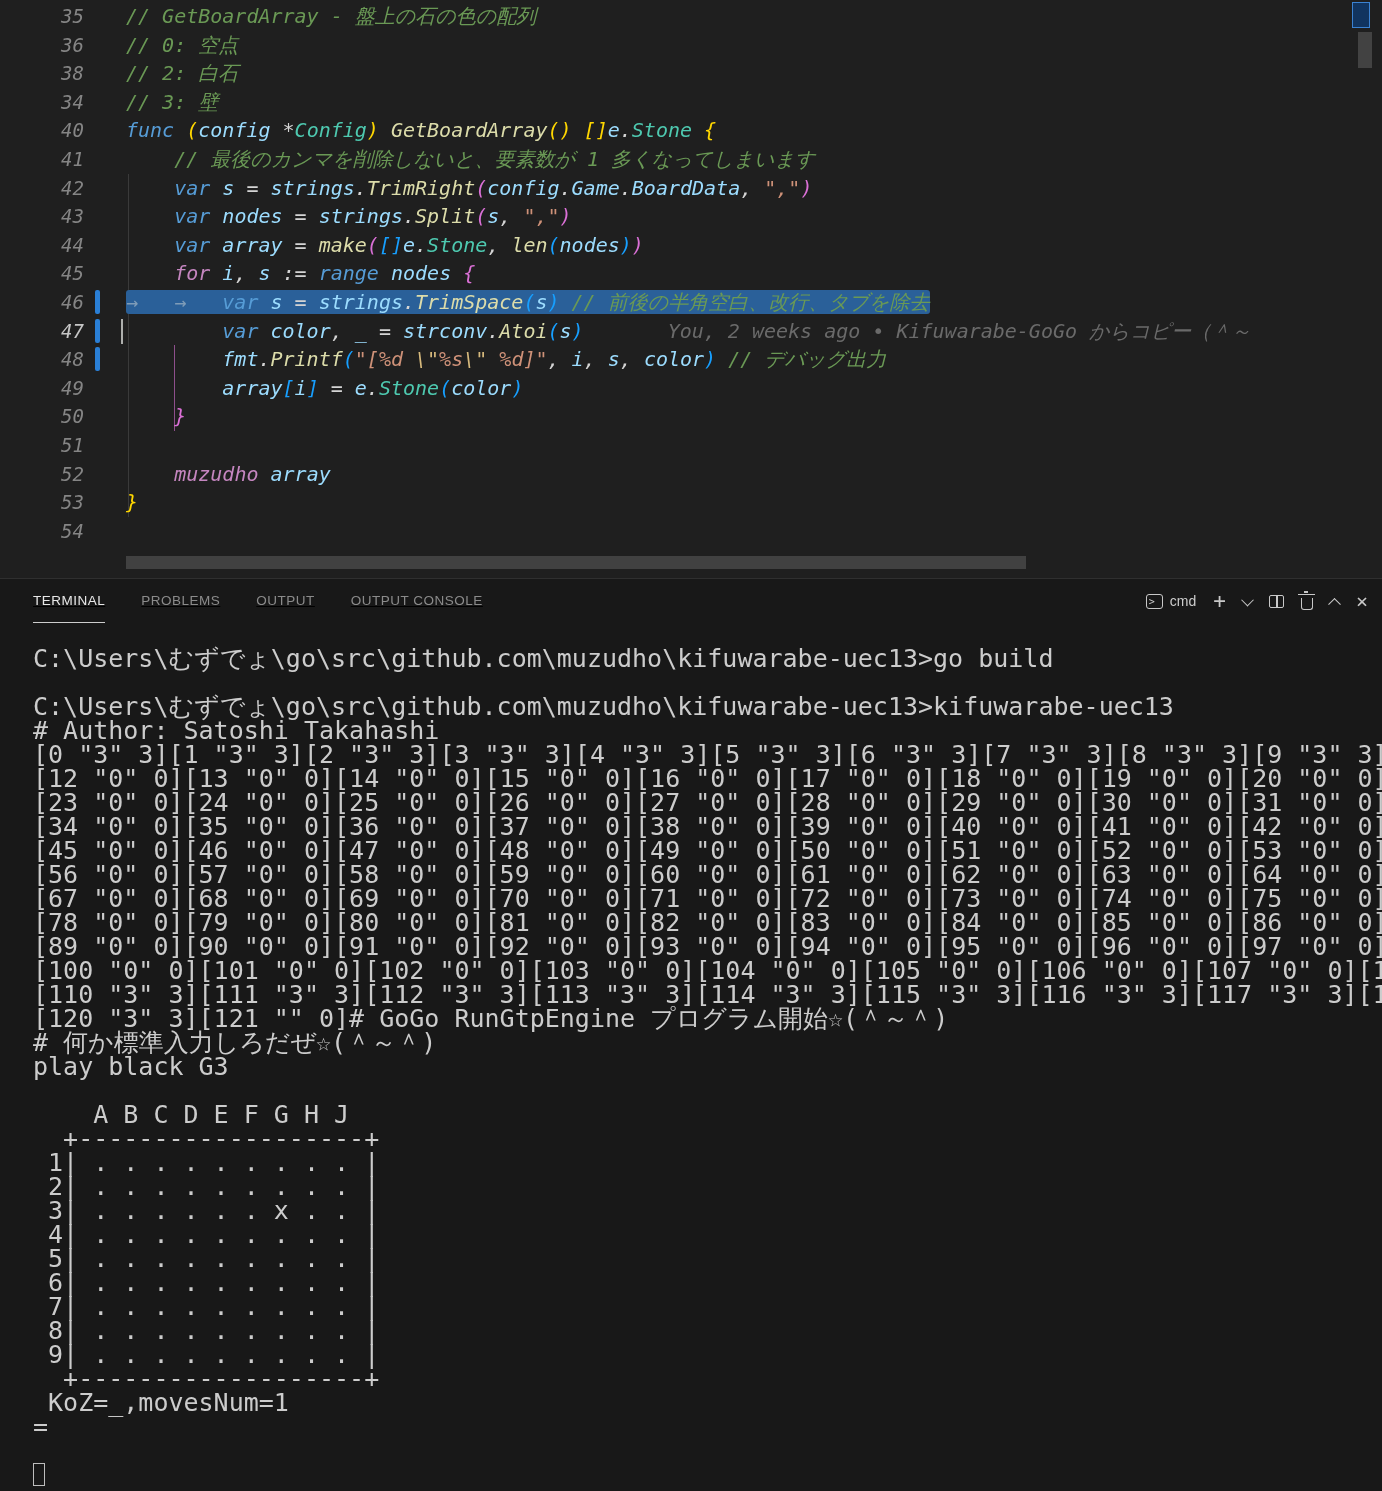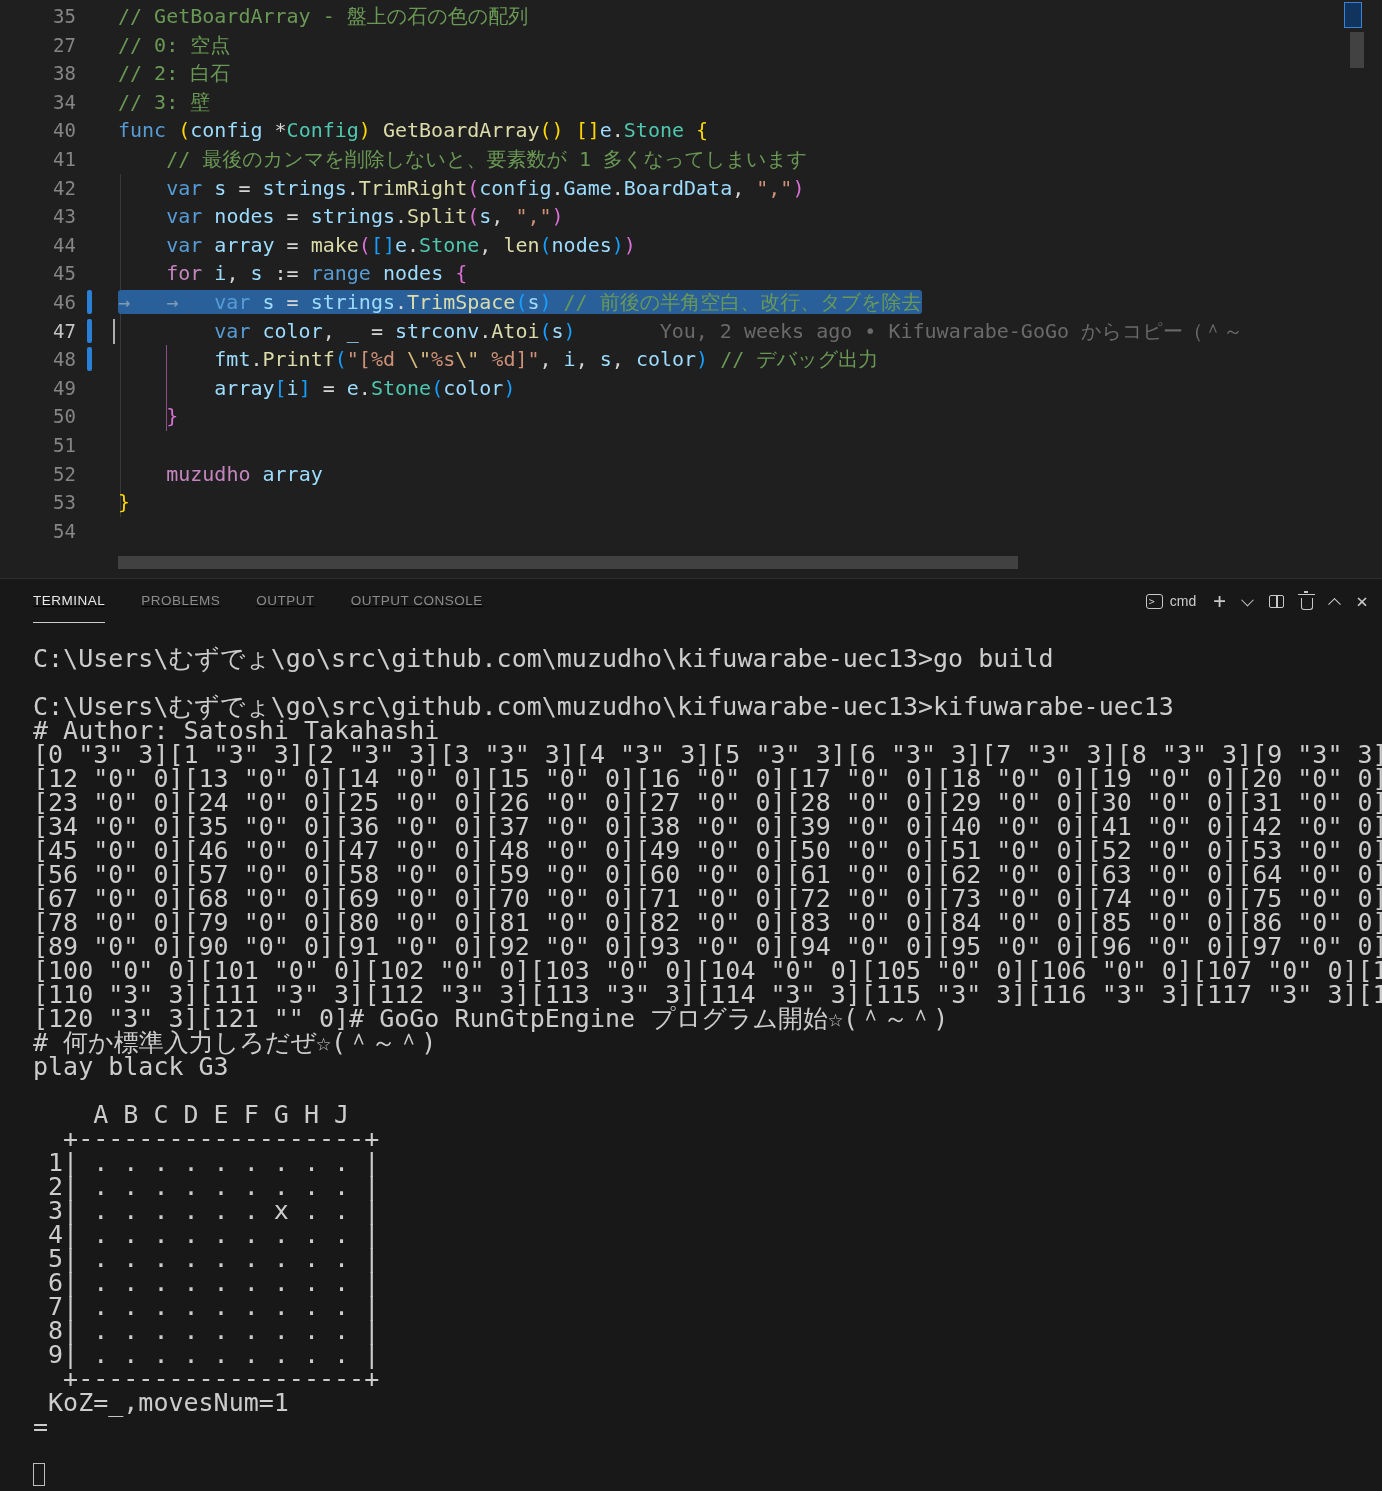--- a/index.html
+++ b/index.html
@@ -1,18 +1,18 @@
 <!DOCTYPE html>
 <html><head>
 <meta charset="utf-8">
 <style>
   html,body{margin:0;padding:0;width:1382px;height:1491px;background:#1f1f1f;overflow:hidden;
     font-family:"DejaVu Sans Mono",monospace;}
   
-  .editor{position:absolute;top:0;left:8px;width:1356px;height:578px;background:#1f1f1f;}
+  .editor{position:absolute;top:0;left:16px;width:1356px;height:578px;background:#1f1f1f;font-style:italic;}
   #code-lines{position:absolute;top:2px;left:0;width:1382px;}
   .cl{display:flex;height:28.6px;font-size:20px;line-height:28.6px;white-space:pre;}
   .gut{position:relative;width:110px;flex:none;}
   .ln{display:block;width:68px;text-align:right;color:#858585;font-size:19px;}
   .ln.cur{color:#c6c6c6;}
   .mod{position:absolute;left:79px;top:2px;width:5px;height:24px;background:#2a7fd6;border-radius:2px;}
   .code{position:relative;flex:1;color:#d4d4d4;}
   .caret{position:absolute;left:-5px;top:2px;width:2px;height:25px;background:#aeafad;}
   .sel{background:#2a6099;border-radius:3px;}
   .blame{color:#6a6a6a;margin-left:84px;margin-top:24px;}
@@ -52,21 +52,21 @@
   .term-cursor{position:absolute;left:33px;top:884px;width:12px;height:23px;border:1px solid #bdbdbd;box-sizing:border-box;}
 </style>
 </head>
 <body>
 
 <div class="editor">
   <div class="indent-guide"></div>
   <div class="bracket-guide"></div>
   <div id="code-lines">
       <div class="cl"><div class="gut"><span class="ln">35</span></div><div class="code"><span class="c">// GetBoardArray - 盤上の石の色の配列</span></div></div>
-      <div class="cl"><div class="gut"><span class="ln">27</span></div><div class="code"><span class="c">// 0: 空点</span></div></div>
+      <div class="cl"><div class="gut"><span class="ln">36</span></div><div class="code"><span class="c">// 0: 空点</span></div></div>
       <div class="cl"><div class="gut"><span class="ln">38</span></div><div class="code"><span class="c">// 2: 白石</span></div></div>
       <div class="cl"><div class="gut"><span class="ln">34</span></div><div class="code"><span class="c">// 3: 壁</span></div></div>
       <div class="cl"><div class="gut"><span class="ln">40</span></div><div class="code"><span class="k">func</span><span class="p"> </span><span class="b1">(</span><span class="v">config</span><span class="p"> *</span><span class="ty">Config</span><span class="b1">)</span><span class="p"> </span><span class="fn">GetBoardArray</span><span class="b1">()</span><span class="p"> </span><span class="b1">[]</span><span class="v">e</span><span class="p">.</span><span class="ty">Stone</span><span class="p"> </span><span class="b1">{</span></div></div>
       <div class="cl"><div class="gut"><span class="ln">41</span></div><div class="code"><span class="c">    // 最後のカンマを削除しないと、要素数が 1 多くなってしまいます</span></div></div>
       <div class="cl"><div class="gut"><span class="ln">42</span></div><div class="code"><span class="p">    </span><span class="k">var</span><span class="p"> </span><span class="v">s</span><span class="p"> = </span><span class="v">strings</span><span class="p">.</span><span class="fn">TrimRight</span><span class="b2">(</span><span class="v">config</span><span class="p">.</span><span class="v">Game</span><span class="p">.</span><span class="v">BoardData</span><span class="p">, </span><span class="s">","</span><span class="b2">)</span></div></div>
       <div class="cl"><div class="gut"><span class="ln">43</span></div><div class="code"><span class="p">    </span><span class="k">var</span><span class="p"> </span><span class="v">nodes</span><span class="p"> = </span><span class="v">strings</span><span class="p">.</span><span class="fn">Split</span><span class="b2">(</span><span class="v">s</span><span class="p">, </span><span class="s">","</span><span class="b2">)</span></div></div>
       <div class="cl"><div class="gut"><span class="ln">44</span></div><div class="code"><span class="p">    </span><span class="k">var</span><span class="p"> </span><span class="v">array</span><span class="p"> = </span><span class="fn">make</span><span class="b2">(</span><span class="b3">[]</span><span class="v">e</span><span class="p">.</span><span class="ty">Stone</span><span class="p">, </span><span class="fn">len</span><span class="b3">(</span><span class="v">nodes</span><span class="b3">)</span><span class="b2">)</span></div></div>
       <div class="cl"><div class="gut"><span class="ln">45</span></div><div class="code"><span class="p">    </span><span class="kc">for</span><span class="p"> </span><span class="v">i</span><span class="p">, </span><span class="v">s</span><span class="p"> := </span><span class="k">range</span><span class="p"> </span><span class="v">nodes</span><span class="p"> </span><span class="b2">{</span></div></div>
       <div class="cl"><div class="gut"><span class="ln">46</span><span class="mod"></span></div><div class="code"><span class="sel"><span class="ws">→   →   </span><span class="k">var</span><span class="p"> </span><span class="v">s</span><span class="p"> = </span><span class="v">strings</span><span class="p">.</span><span class="fn">TrimSpace</span><span class="b3">(</span><span class="v">s</span><span class="b3">)</span><span class="p"> </span><span class="c">// 前後の半角空白、改行、タブを除去</span></span></div></div>
       <div class="cl"><div class="gut"><span class="ln cur">47</span><span class="mod"></span></div><div class="code"><span class="caret"></span><span class="p">        </span><span class="k">var</span><span class="p"> </span><span class="v">color</span><span class="p">, </span><span class="v">_</span><span class="p"> = </span><span class="v">strconv</span><span class="p">.</span><span class="fn">Atoi</span><span class="b3">(</span><span class="v">s</span><span class="b3">)</span><span class="blame">You, 2 weeks ago • Kifuwarabe-GoGo からコピー（＾～</span></div></div>

